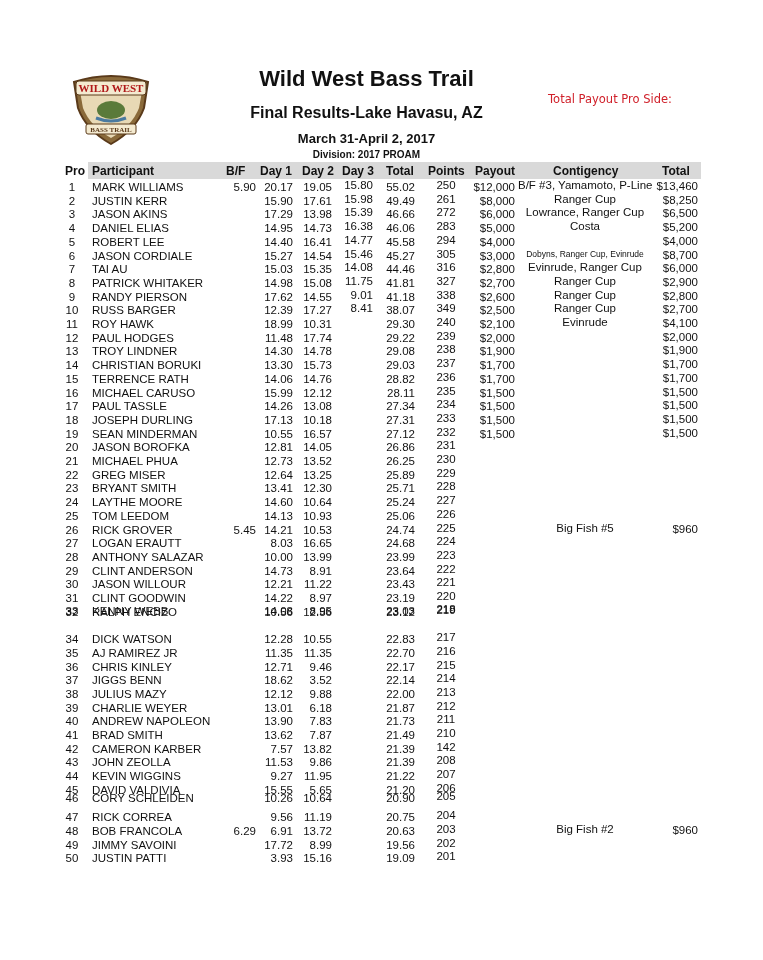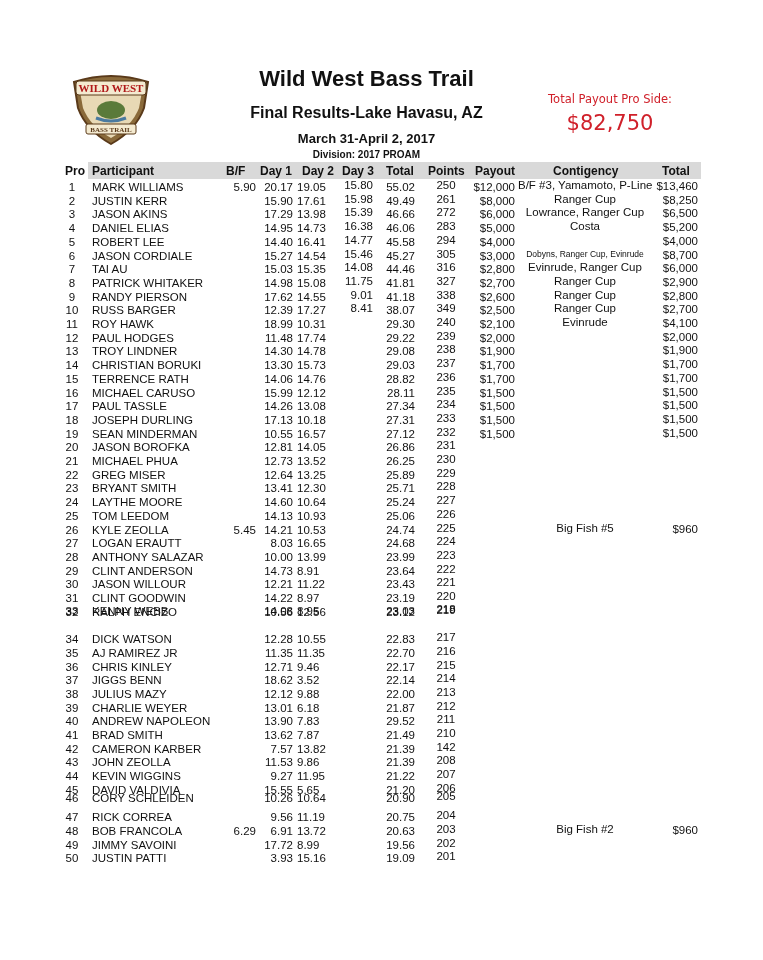--- a/index.html
+++ b/index.html
@@ -15,21 +15,21 @@
   .payout-label { font-size:11.5px; }
   .payout-value { font-size:21px; margin-top:5px; }
   .header-bar { position:absolute; left:88px; top:162px; width:613px; height:17px; background:#d9d9d9; }
   .hcell, .cell { position:absolute; white-space:nowrap; }
   .hcell { top:163px; font-size:12px; font-weight:bold; line-height:16px; }
   .row { position:absolute; left:0; width:763px; height:14px; font-size:11.5px; line-height:14px; }
   .c-pro { left:60px; width:24px; text-align:center; }
   .c-name { left:92px; }
   .c-bf { left:222px; width:34px; text-align:right; }
   .c-d1 { left:258px; width:35px; text-align:right; }
-  .c-d2 { left:297px; width:35px; }
+  .c-d2 { left:297px; width:35px; text-align:right; }
   .c-d3 { left:338px; width:35px; text-align:right; margin-top:-2px; }
   .c-tot { left:380px; width:35px; text-align:right; }
   .c-pts { left:425px; width:42px; text-align:center; margin-top:-2px; }
   .c-pay { left:467px; width:48px; text-align:right; }
   .c-con { left:518px; width:134px; text-align:center; margin-top:-2px; }
   .c-con.small { font-size:8.5px; }
   .c-gt { left:650px; width:48px; text-align:right; margin-top:-1px; }
 </style>
 </head>
 <body>
@@ -45,21 +45,20 @@
   <text x="45" y="64" text-anchor="middle" font-family="Liberation Serif, serif" font-weight="bold" font-size="7" fill="#5a3a1a">BASS TRAIL</text>
 </svg>
 
 <div class="title t1">Wild West Bass Trail</div>
 <div class="title t2">Final Results-Lake Havasu, AZ</div>
 <div class="title t3">March 31-April 2, 2017</div>
 <div class="title t4">Division: 2017 PROAM</div>
 
 <div class="payout-box">
   <div class="payout-label">Total Payout Pro Side:</div>
-  <div class="payout-value">$82,750</div>
 </div>
 
 <div class="header-bar"></div>
 <div class="hcell" style="left:65px;">Pro</div>
 <div class="hcell" style="left:92px;">Participant</div>
 <div class="hcell" style="left:226px;">B/F</div>
 <div class="hcell" style="left:260px;">Day 1</div>
 <div class="hcell" style="left:302px;">Day 2</div>
 <div class="hcell" style="left:342px;">Day 3</div>
 <div class="hcell" style="left:386px;">Total</div>
@@ -389,21 +388,21 @@
       <div class="cell c-d2">10.93</div>
       <div class="cell c-d3"></div>
       <div class="cell c-tot">25.06</div>
       <div class="cell c-pts">226</div>
       <div class="cell c-pay"></div>
       <div class="cell c-con"></div>
       <div class="cell c-gt"></div>
     </div>
     <div class="row" style="top: 522.5px;">
       <div class="cell c-pro">26</div>
-      <div class="cell c-name">KYLE ZEOLLA</div>
+      <div class="cell c-name">RICK GROVER</div>
       <div class="cell c-bf">5.45</div>
       <div class="cell c-d1">14.21</div>
       <div class="cell c-d2">10.53</div>
       <div class="cell c-d3"></div>
       <div class="cell c-tot">24.74</div>
       <div class="cell c-pts">225</div>
       <div class="cell c-pay"></div>
       <div class="cell c-con">Big Fish #5</div>
       <div class="cell c-gt">$960</div>
     </div>
@@ -576,21 +575,21 @@
       <div class="cell c-con"></div>
       <div class="cell c-gt"></div>
     </div>
     <div class="row" style="top: 714.3px;">
       <div class="cell c-pro">40</div>
       <div class="cell c-name">ANDREW NAPOLEON</div>
       <div class="cell c-bf"></div>
       <div class="cell c-d1">13.90</div>
       <div class="cell c-d2">7.83</div>
       <div class="cell c-d3"></div>
-      <div class="cell c-tot">29.52</div>
+      <div class="cell c-tot">21.73</div>
       <div class="cell c-pts">211</div>
       <div class="cell c-pay"></div>
       <div class="cell c-con"></div>
       <div class="cell c-gt"></div>
     </div>
     <div class="row" style="top: 728px;">
       <div class="cell c-pro">41</div>
       <div class="cell c-name">BRAD SMITH</div>
       <div class="cell c-bf"></div>
       <div class="cell c-d1">13.62</div>

